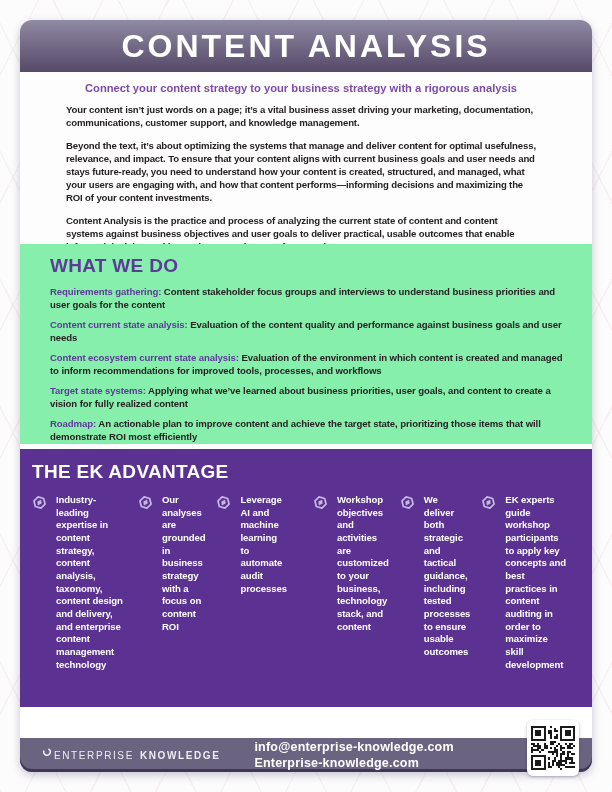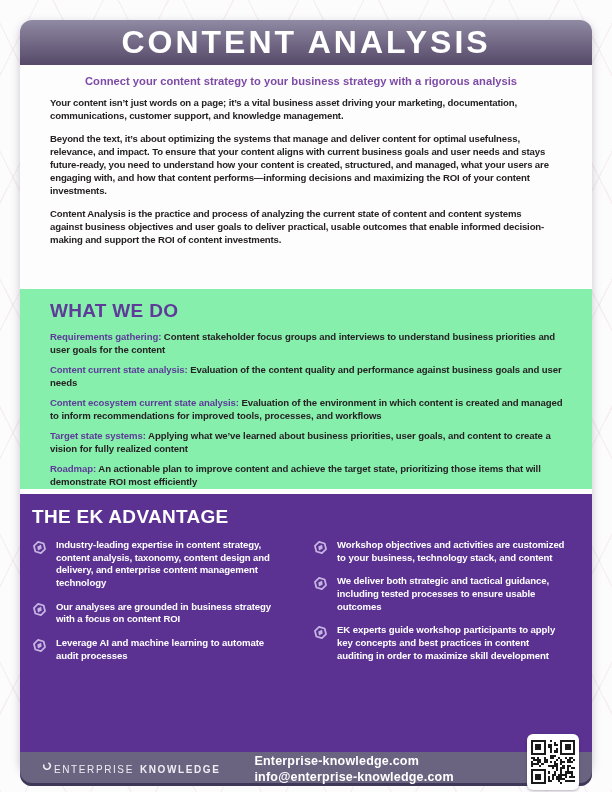--- a/index.html
+++ b/index.html
@@ -15,40 +15,40 @@
   }
   .card {
     position: absolute; left: 20px; top: 20px; width: 572px; height: 752px;
     border-radius: 12px;
     display: flex; flex-direction: column;
     box-shadow: 0 3px 10px rgba(60,50,85,.28);
     background: #fff;
   }
   
   .banner {
-    flex: none; height: 45px;
+    flex: none; height: 52px;
     border-radius: 12px 12px 0 0;
     background: linear-gradient(#908aa3, #564969);
     display: flex; align-items: center; justify-content: center;
   }
   .banner h1 {
     color: #fff; font-size: 32px; font-weight: 800; letter-spacing: 3px;
   }
   
   .intro {
-    flex: none; height: 224px; background: #fdfdfe;
+    flex: none; height: 172px; background: #fdfdfe;
     padding: 8px 40px 0 30px; overflow: hidden;
   }
   .subtitle {
     text-align: center; color: #7d4ba6; font-size: 11.2px; font-weight: 800;
     margin: 2px 0 9px;
   }
   .para {
     font-size: 9.6px; font-weight: 700; color: #262224;
-    line-height: 1.36; letter-spacing: -0.15px; margin: 0 0 10px;
+    line-height: 1.36; letter-spacing: -0.15px; margin: 0 16px 10px;
   }
   
   .wwd {
     flex: none; height: 200px; background: #86efac;
     padding: 9px 24px 0 30px; overflow: hidden;
   }
   .wwd h2, .ek h2 {
     font-size: 19px; font-weight: 800; letter-spacing: .3px;
   }
   .wwd h2 { color: #5e3a99; margin: 2px 0 9px; }
@@ -58,21 +58,21 @@
   }
   .wwd-item .lead { color: #5e3a99; font-weight: 800; }
   .gap { flex: none; height: 5px; background: transparent; }
   
   .ek {
     flex: none; height: 258px; background: #5b3292; color: #fff;
     padding: 12px 24px 0 12px; overflow: hidden;
   }
   .ek h2 { color: #fff; margin: 0 0 11px; }
   .ek-cols { display: flex; gap: 26px; }
-  .ek-col { flex: 1; display: flex; flex-direction: column; gap: 11px; }
+  .ek-col { flex: 1; display: flex; flex-direction: row; gap: 11px; }
   .ek-item { display: flex; gap: 9px; }
   .ek-item .txt {
     font-size: 9.6px; font-weight: 700; line-height: 1.32; letter-spacing: -0.1px;
   }
   .hex-icon { flex: none; margin-top: 1px; }
   
   .footer {
     flex: none; height: 34px; margin-top: auto;
     background: #6b6480;
     border-radius: 0 0 12px 12px;
@@ -208,22 +208,22 @@
 
   <footer class="footer">
     <div class="logo">
       <svg width="10" height="10" viewBox="0 0 20 20">
         <circle cx="10" cy="10" r="6.5" fill="none" stroke="#efedf4" stroke-width="3.2" stroke-dasharray="30 11" transform="rotate(-65 10 10)"></circle>
       </svg>
       <span class="ent">ENTERPRISE</span>
       <span class="kno">KNOWLEDGE</span>
     </div>
     <div class="contact">
+      <div>info@enterprise-knowledge.com</div>
       <div>Enterprise-knowledge.com</div>
-      <div>info@enterprise-knowledge.com</div>
     </div>
     <div class="qr">
       <svg id="qr-svg" viewBox="0 0 42 42" shape-rendering="crispEdges">
           <rect x="18" y="0" width="2" height="2" fill="#1a1a1a"></rect>
           <rect x="22" y="2" width="2" height="2" fill="#1a1a1a"></rect>
           <rect x="16" y="4" width="2" height="2" fill="#1a1a1a"></rect>
           <rect x="18" y="4" width="2" height="2" fill="#1a1a1a"></rect>
           <rect x="22" y="4" width="2" height="2" fill="#1a1a1a"></rect>
           <rect x="24" y="4" width="2" height="2" fill="#1a1a1a"></rect>
           <rect x="16" y="6" width="2" height="2" fill="#1a1a1a"></rect>

